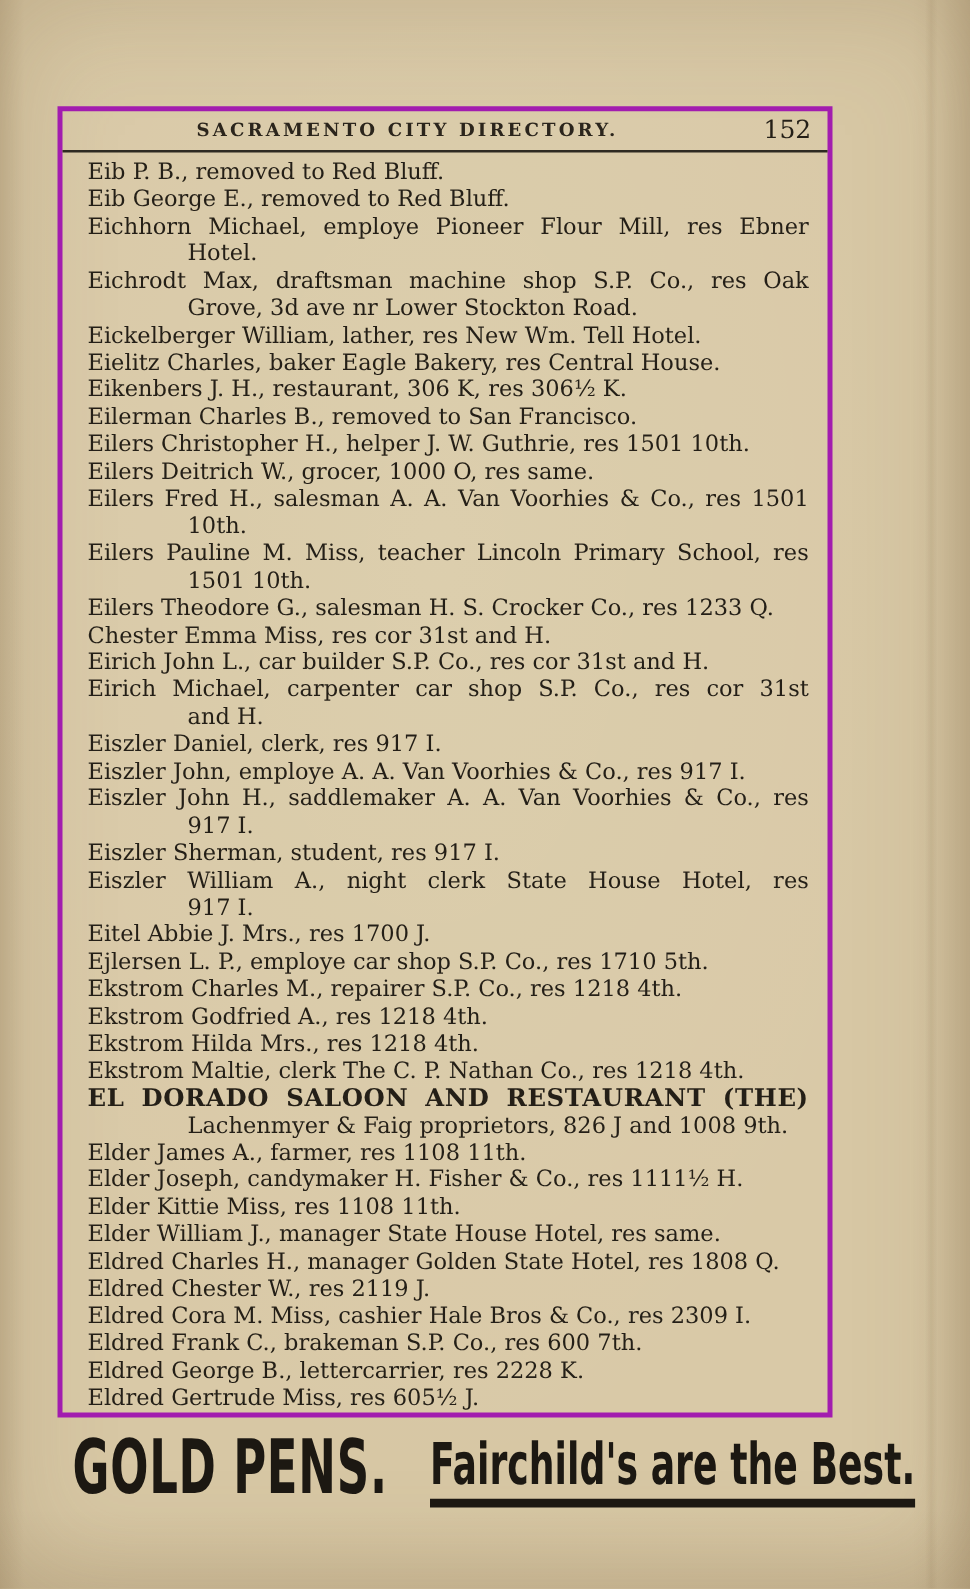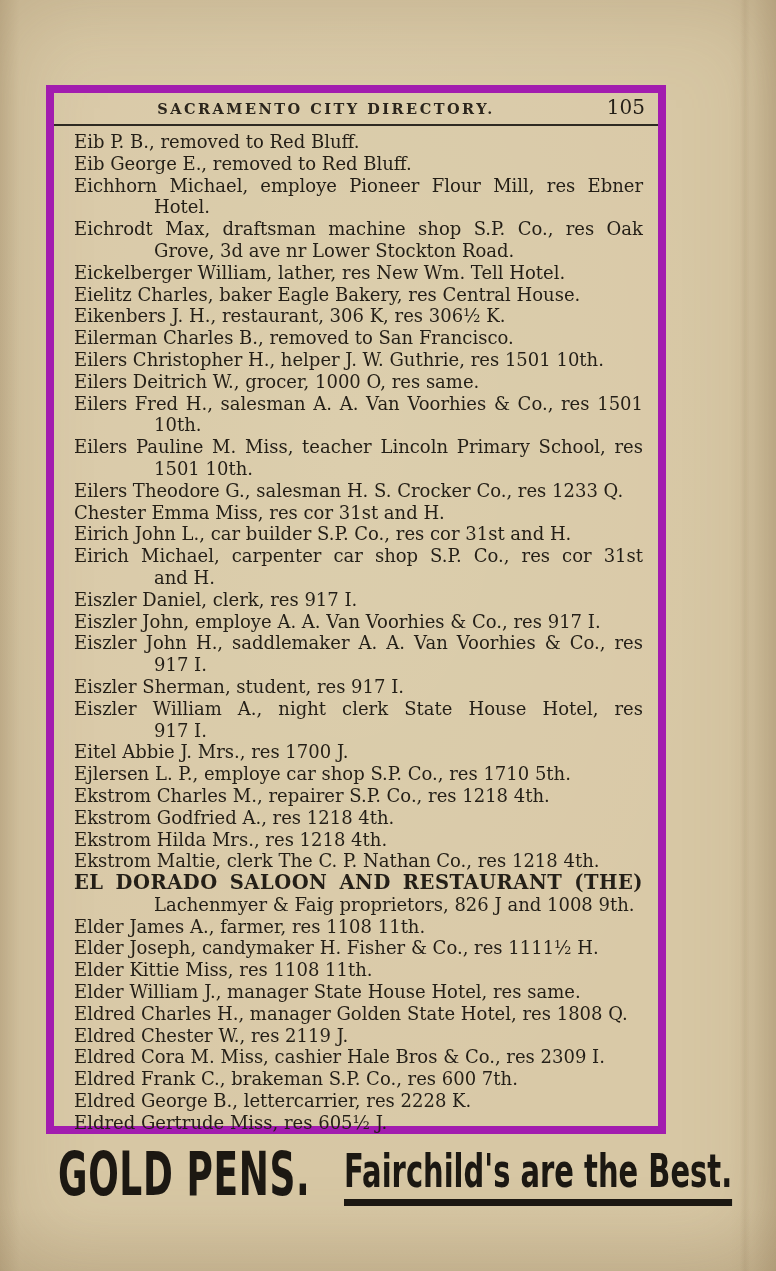--- a/index.html
+++ b/index.html
@@ -14,21 +14,21 @@
       #d7c7a4;
     box-shadow: inset 0 0 90px rgba(130,105,70,0.28);
     color:#241f17;
   }
   .crease{
     position:absolute;top:0;right:26px;width:10px;height:100%;
     background:linear-gradient(to right, transparent, rgba(120,95,60,0.10), transparent);
   }
   .dir-box{
     position:absolute;left:46px;top:85px;width:620px;height:1049px;
-    border:8px solid #a21caf;
+    border:4px solid #a21caf;
     box-sizing:border-box;
     background:rgba(235,225,200,0.10);
   }
   .hdr{
     position:relative;height:31px;
     border-bottom:2px solid #2e2a22;
   }
   .hdr-title{
     position:absolute;left:0;right:60px;top:7px;text-align:center;
     font-size:14.5px;font-weight:bold;letter-spacing:2.5px;color:#2b251c;
@@ -81,21 +81,21 @@
   }
 </style>
 </head>
 <body>
 
 <div class="crease"></div>
 
 <div class="dir-box">
   <div class="hdr">
     <div class="hdr-title">SACRAMENTO CITY DIRECTORY.</div>
-    <div class="hdr-num">105</div>
+    <div class="hdr-num">152</div>
   </div>
   <div class="entries" id="entries">
       <div>
         <div class="dline">Eib P. B., removed to Red Bluff.</div>
       </div>
       <div>
         <div class="dline">Eib George E., removed to Red Bluff.</div>
       </div>
       <div>
         <div class="dline fill">Eichhorn Michael, employe Pioneer Flour Mill, res Ebner</div>

